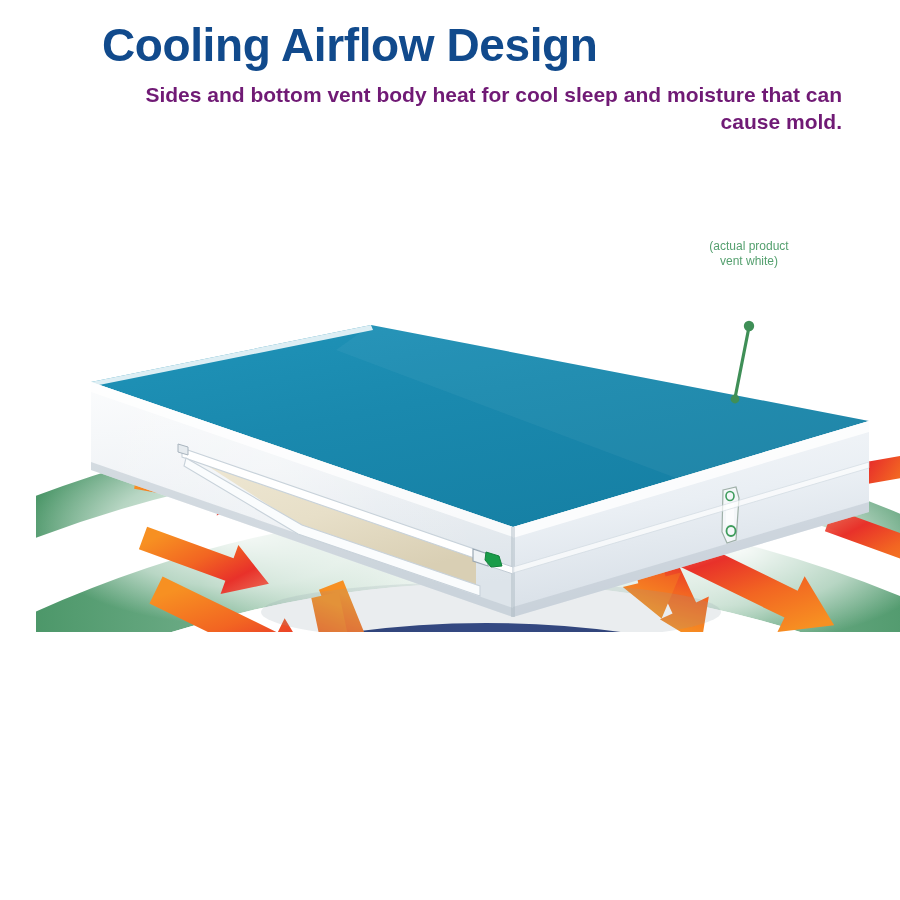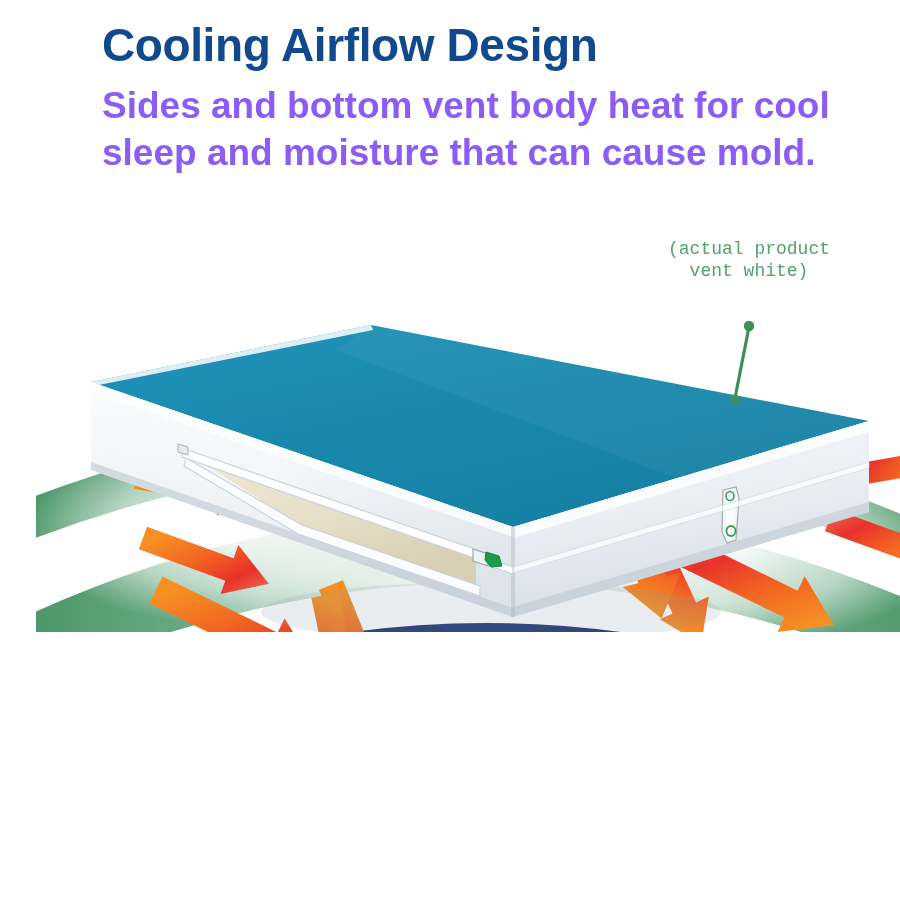--- a/index.html
+++ b/index.html
@@ -35,50 +35,50 @@
   #main-title {
     font-size: 46px;
     font-weight: bold;
     color: #114a8c;
     letter-spacing: -0.4px;
     line-height: 1.0;
     margin: 0 0 14px 0;
     white-space: nowrap;
   }
   #subtitle {
-    font-size: 37px;
+    font-size: 21px;
     font-weight: bold;
-    color: #8b5cf6;
+    color: #701a75;
     line-height: 1.28;
     margin: 0;
     max-width: 740px;
+    text-align: right;
   }
 
   
   #callout {
     position: absolute;
     left: 593px;
     top: 236px;
     width: 240px;
     text-align: center;
   }
   #callout-title {
     font-size: 16.5px;
     font-weight: bold;
     color: #44915f;
     line-height: 1.25;
     margin: 0;
   }
   #callout-sub {
-    font-size: 18px;
+    font-size: 12px;
     font-weight: normal;
     color: #55a06f;
     line-height: 1.22;
     margin: 3px 0 0 0;
-    font-family: Liberation Mono, monospace;
   }
   #leader-line {
     position: absolute;
     left: 0; top: 0;
     width: 900px; height: 900px;
     pointer-events: none;
   }
 
   
   #product {

